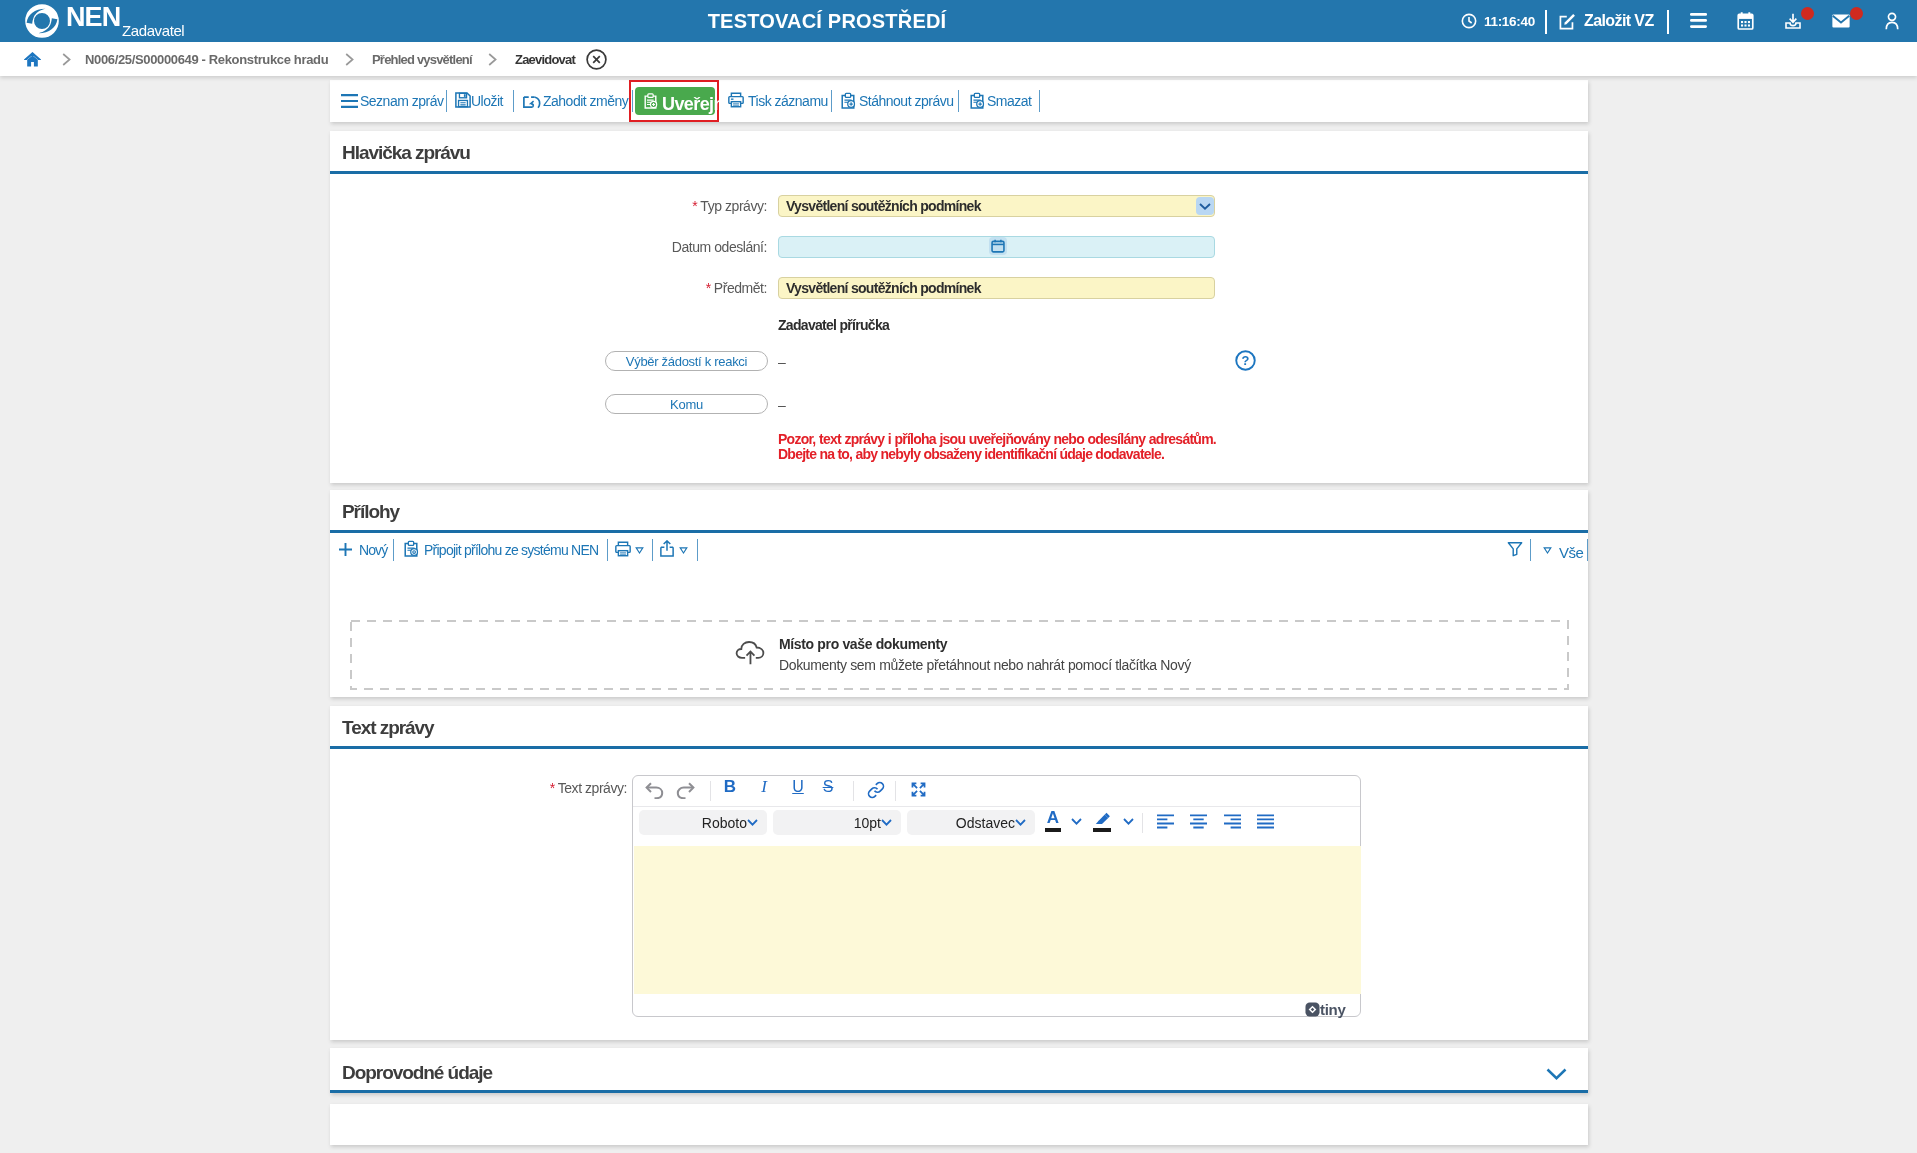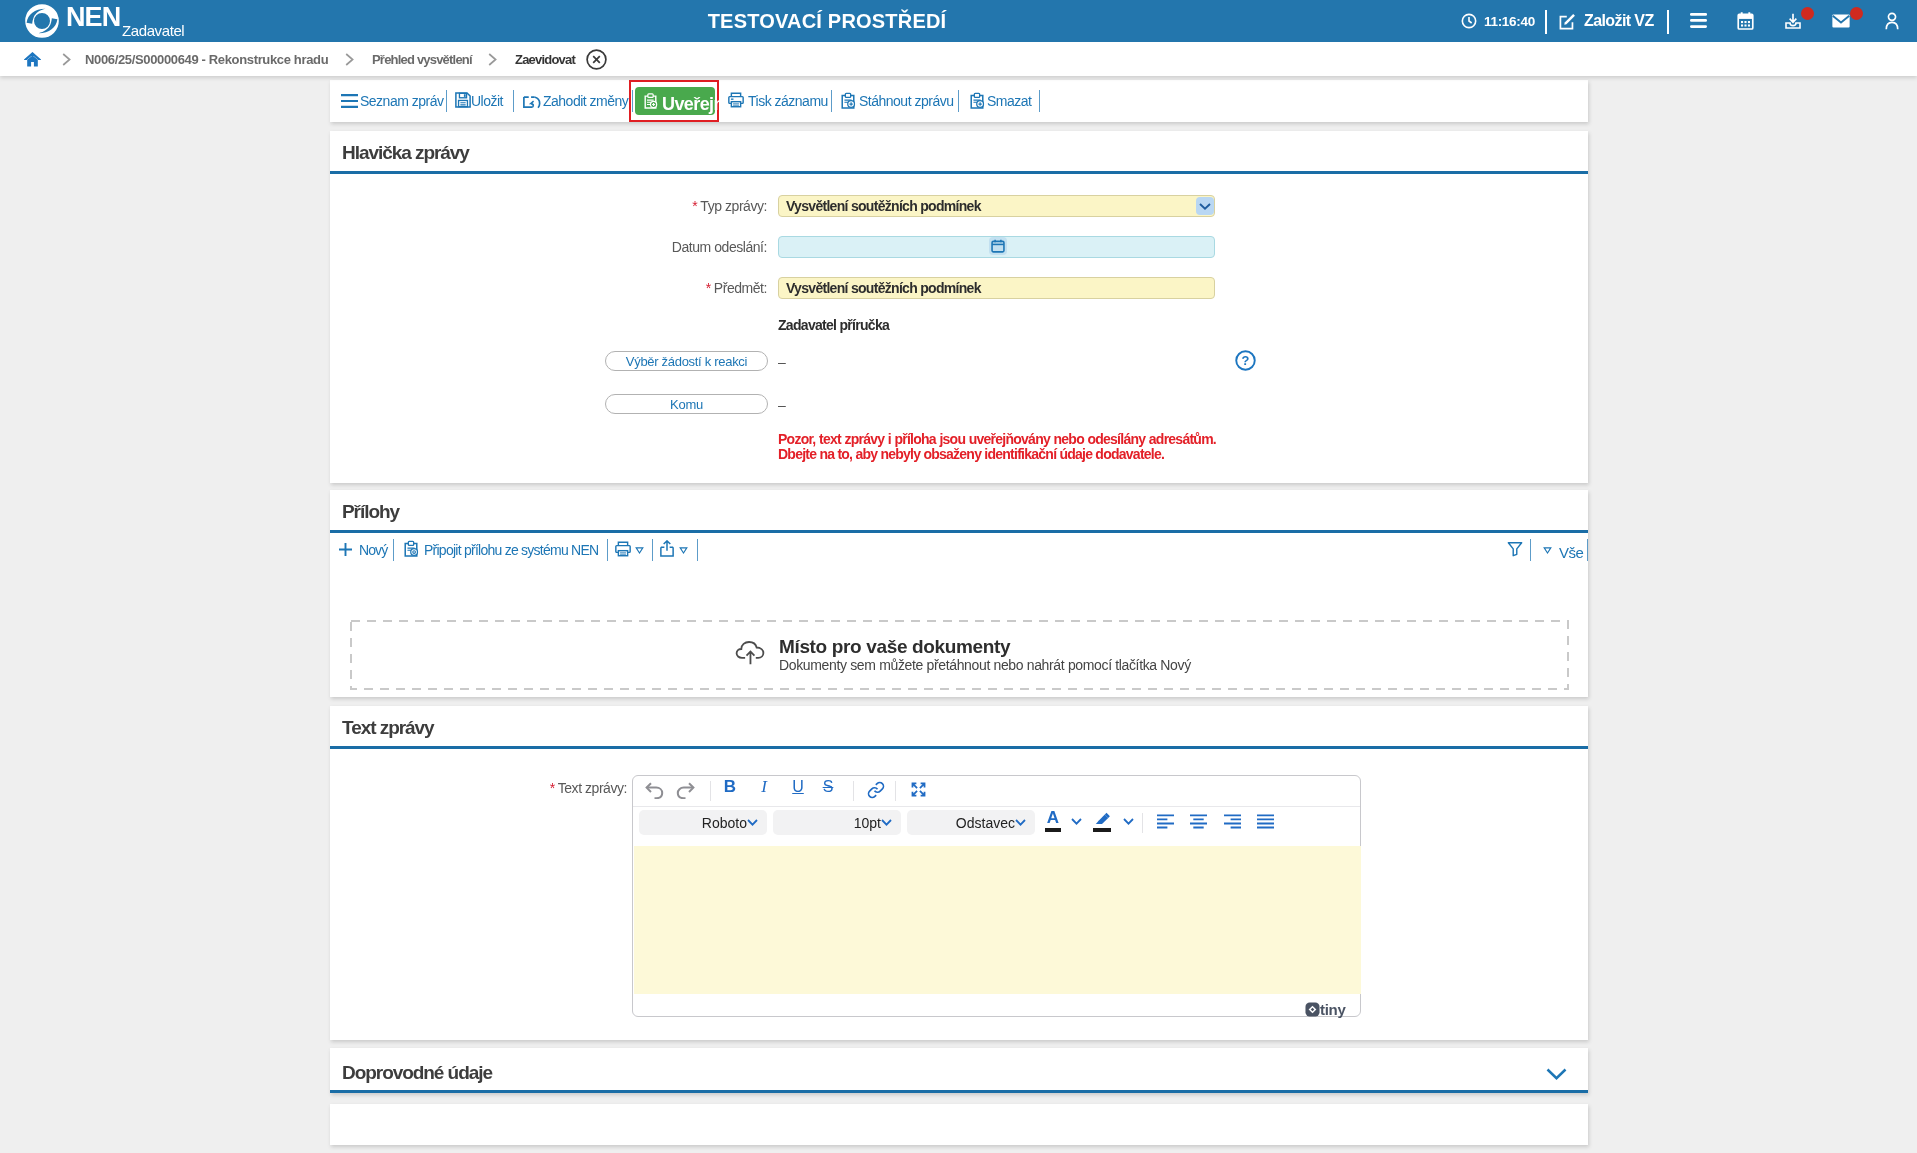--- a/index.html
+++ b/index.html
@@ -171,21 +171,21 @@
       <rect x="6" y="1.5" width="6" height="4.5" rx="1" fill="#fff" stroke="#1d76b5" stroke-width="1.5"></rect>
       <path d="M5 9 H13 M5 11.5 H10" stroke="#1d76b5" stroke-width="1.3"></path>
       <circle cx="12.5" cy="13.5" r="3.8" fill="#fff" stroke="#1d76b5" stroke-width="1.4"></circle>
       <path d="M12.5 11.6 V15.4 M10.6 13.5 H14.4" stroke="#1d76b5" stroke-width="1.3"></path>
     </svg>
   <div class="titem" style="left:657px;">Smazat</div>
   <div class="tsep" style="left:709px;"></div>
 </div>
 
 <div class="panel" id="hlavicka">
-  <div class="sect-title">Hlavička zprávy</div>
+  <div class="sect-title">Hlavička zprávu</div>
   <div class="sect-line"></div>
   <div class="frm-label" style="top:64px;"><span class="req">*</span>Typ zprávy:</div>
   <div class="input yellow" style="top:64px;">Vysvětlení soutěžních podmínek</div>
   <div style="position:absolute;left:866px;top:66px;width:18px;height:18px;background:#b9d7f3;border-radius:4px;"></div>
   <svg style="position:absolute;left:869px;top:72px;" width="12" height="7" viewBox="0 0 12 7">
       <path d="M1 1 L6 5.7 L11 1" fill="none" stroke="#1f5c9e" stroke-width="1.9"></path>
     </svg>
   <div class="frm-label" style="top:105px;">Datum odeslání:</div>
   <div class="input cyan" style="top:105px;"></div>
   <div style="position:absolute;left:659px;top:106px;width:18px;height:18px;background:#c2e0f0;border-radius:4px;"></div>
@@ -257,21 +257,21 @@
   <div class="tsep" style="left:1256.5px;top:49px;"></div>
 
 
   <svg style="position:absolute;left:20px;top:130px;" width="1219" height="70" viewBox="0 0 1219 70">
       <rect x="1" y="1" width="1217" height="68" fill="none" stroke="#c9c9c9" stroke-width="2" stroke-dasharray="9 7"></rect>
     </svg>
   <svg style="position:absolute;left:405px;top:146px;" width="32" height="32" viewBox="0 0 30 30">
       <path d="M9.5 20.5 H6.5 C3.6 20.5 1.5 18.6 1.5 16.2 C1.5 13.8 3.4 12.2 5.9 12.2 C5.9 8.2 9.2 5.6 13.2 5.6 C16.6 5.6 19.5 7.5 20.3 10.8 C24 10.8 26.6 13 26.6 15.9 C26.6 18.5 24.6 20.5 21.8 20.5 H19.5" fill="none" stroke="#4c4c4c" stroke-width="1.7"></path>
       <path d="M14.5 26.5 V14.8 M10.8 18.4 L14.5 14.5 L18.2 18.4" fill="none" stroke="#4c4c4c" stroke-width="1.7"></path>
     </svg>
-  <div style="position:absolute;left:449px;top:146px;font-size:19px;font-weight:bold;color:#2e2e2e;letter-spacing:-0.35px;">Místo pro vaše dokumenty</div>
+  <div style="position:absolute;left:449px;top:146px;font-size:14px;font-weight:bold;color:#2e2e2e;letter-spacing:-0.35px;">Místo pro vaše dokumenty</div>
   <div style="position:absolute;left:449px;top:167px;font-size:14px;color:#454545;letter-spacing:-0.35px;">Dokumenty sem můžete přetáhnout nebo nahrát pomocí tlačítka Nový</div>
 </div>
 
 <div class="panel" id="textzpravy">
   <div class="sect-title">Text zprávy</div>
   <div class="sect-line"></div>
   <div class="frm-label" style="left:0;width:297px;top:71px;"><span class="req">*</span>Text zprávy:</div>
   <div style="position:absolute;left:302px;top:69px;width:729px;height:242px;border:1px solid #c8c8cc;border-radius:6px;background:#fff;">
     <svg style="position:absolute;left:12px;top:6px;" width="19" height="17" viewBox="0 0 19 17">
         <path d="M6 1.2 L1.6 5.6 L6 10" fill="none" stroke="#8e8e93" stroke-width="2"></path>

